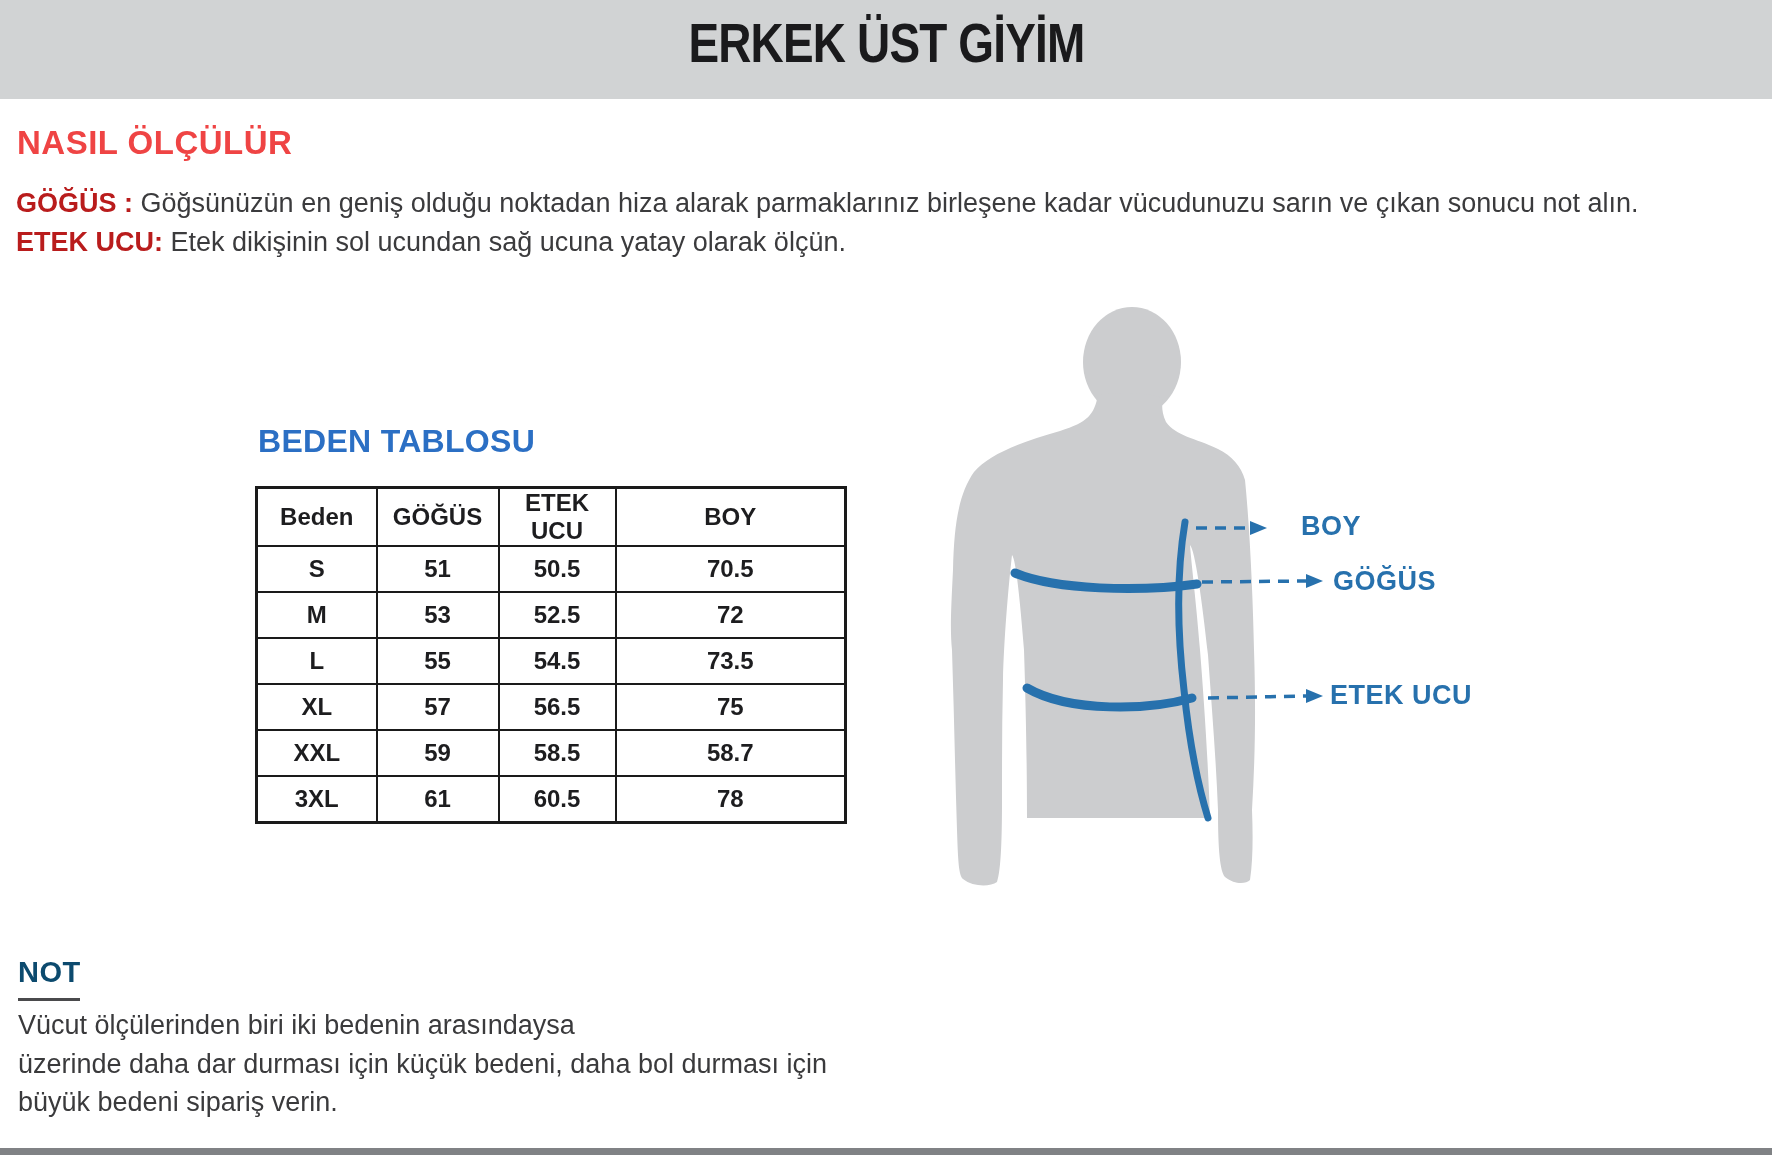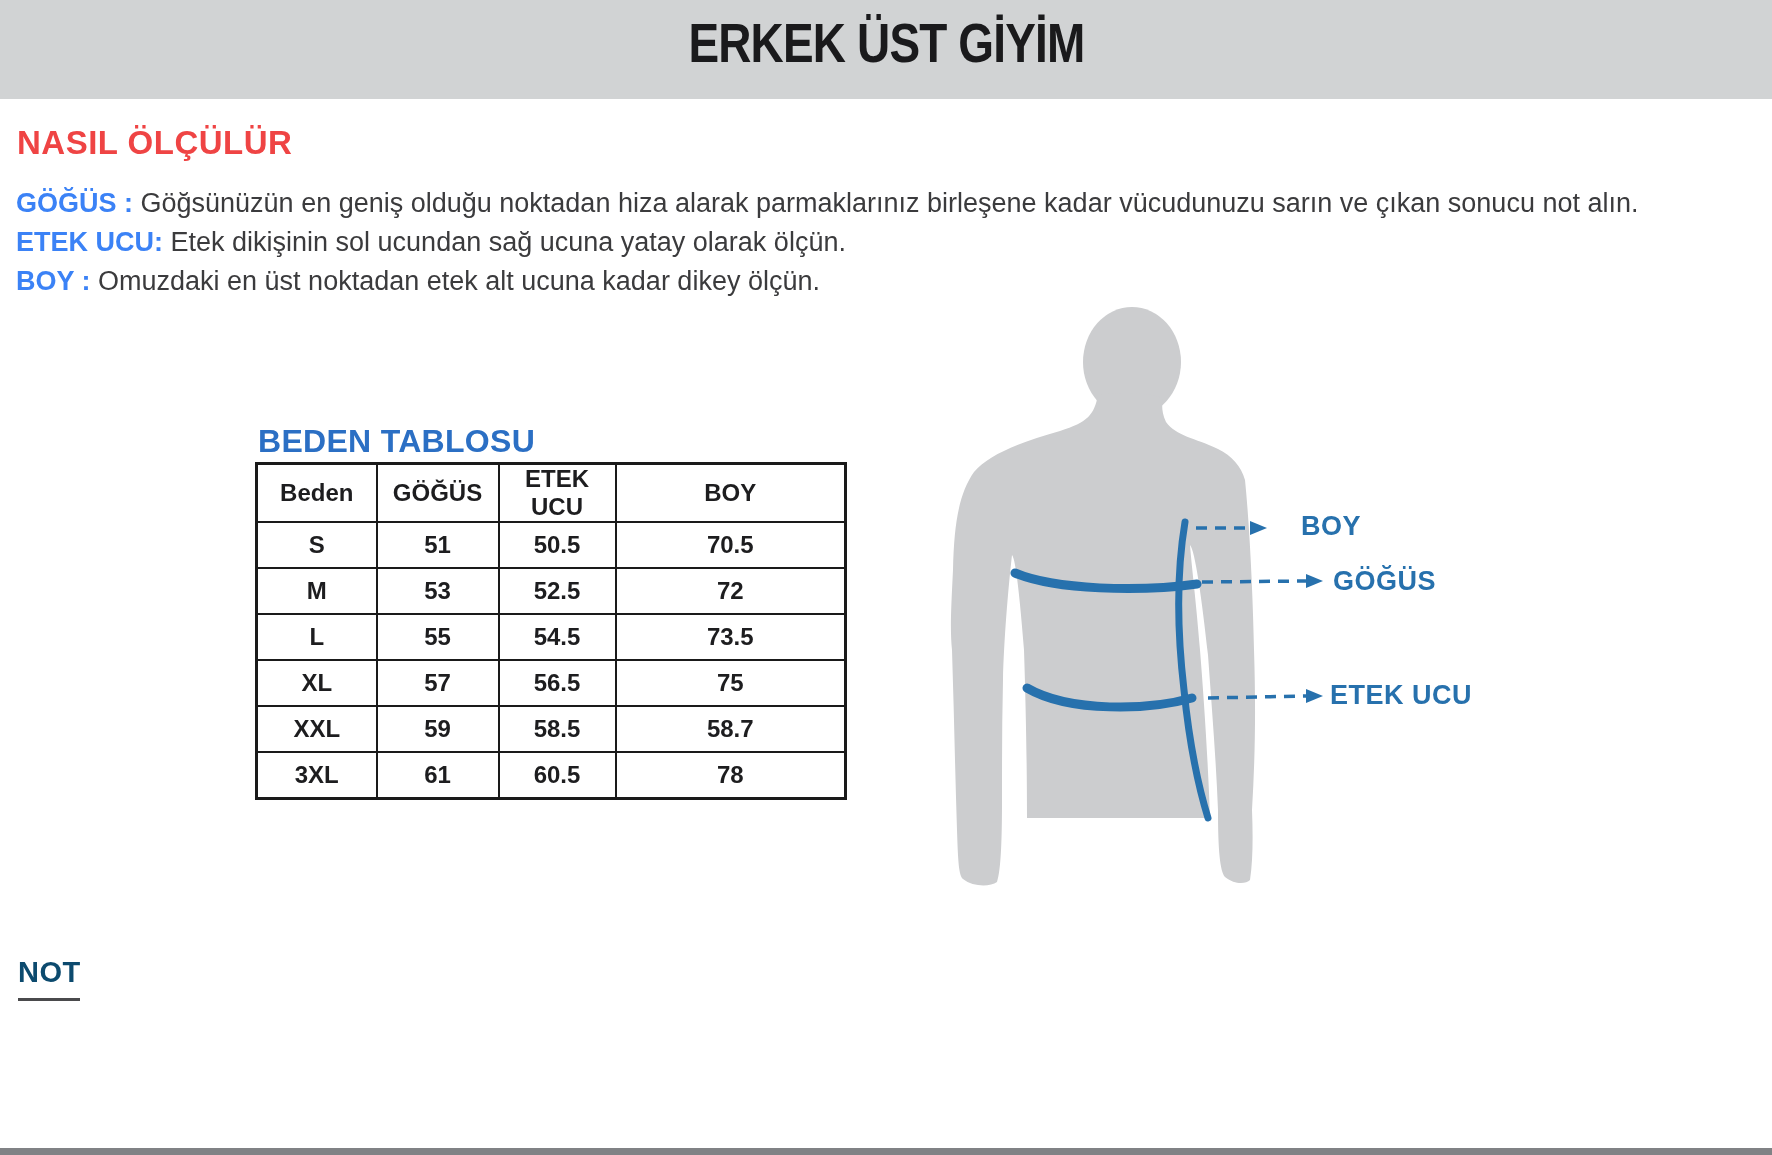--- a/index.html
+++ b/index.html
@@ -27,28 +27,28 @@
   
   .section-heading{
     position:absolute;left:17px;top:124px;
     font-size:33px;font-weight:600;color:#ef4444;letter-spacing:0.5px;
   }
   .measure-list{
     position:absolute;left:16px;top:184px;width:1750px;
     font-size:27px;line-height:39px;color:#3b3b3d;
   }
   .measure-list p{margin:0;}
-  .measure-term{font-weight:bold;color:#3b82f6;}
+  .measure-term{font-weight:bold;color:#b91c1c;}
   
   .table-label{
     position:absolute;left:258px;top:423px;
     font-size:32px;font-weight:bold;color:#2b6fc4;letter-spacing:0.3px;
   }
   table.size-table{
-    position:absolute;left:255px;top:462px;
+    position:absolute;left:255px;top:486px;
     border-collapse:collapse;table-layout:fixed;
     border:3px solid #1a1a1a;
     background:#ffffff;
   }
   table.size-table th, table.size-table td{
     border:2px solid #1a1a1a;
     text-align:center;vertical-align:middle;
     font-size:24px;font-weight:bold;color:#1d1d1f;
     padding:0;
   }
@@ -89,21 +89,20 @@
 
   <div class="header-bar">
     <div class="header-title">ERKEK ÜST GİYİM</div>
   </div>
 
   <div class="section-heading">NASIL ÖLÇÜLÜR</div>
 
   <div class="measure-list">
     <p><span class="measure-term">GÖĞÜS : </span><span>Göğsünüzün en geniş olduğu noktadan hiza alarak parmaklarınız birleşene kadar vücudunuzu sarın ve çıkan sonucu not alın.</span></p>
     <p><span class="measure-term">ETEK UCU: </span><span>Etek dikişinin sol ucundan sağ ucuna yatay olarak ölçün.</span></p>
-    <p><span class="measure-term">BOY : </span><span>Omuzdaki en üst noktadan etek alt ucuna kadar dikey ölçün.</span></p>
   </div>
 
   <div class="table-label">BEDEN TABLOSU</div>
 
   <table class="size-table">
     <colgroup>
       <col style="width:120px">
         <col style="width:122px">
         <col style="width:117px">
         <col style="width:230px">
@@ -208,16 +207,21 @@
       <polygon points="366,419 383,426 366,433"></polygon>
     </g>
   </svg>
 
   <div class="diagram-label label-boy">BOY</div>
   <div class="diagram-label label-gogus">GÖĞÜS</div>
   <div class="diagram-label label-etekucu">ETEK UCU</div>
 
   <div class="note-heading">NOT</div>
   <div class="note-underline"></div>
+  <div class="note-text">
+    <p>Vücut ölçülerinden biri iki bedenin arasındaysa</p>
+    <p>üzerinde daha dar durması için küçük bedeni, daha bol durması için</p>
+    <p>büyük bedeni sipariş verin.</p>
+  </div>
 
   <div class="bottom-bar"></div>
 
 </div>
 
 </body></html>

